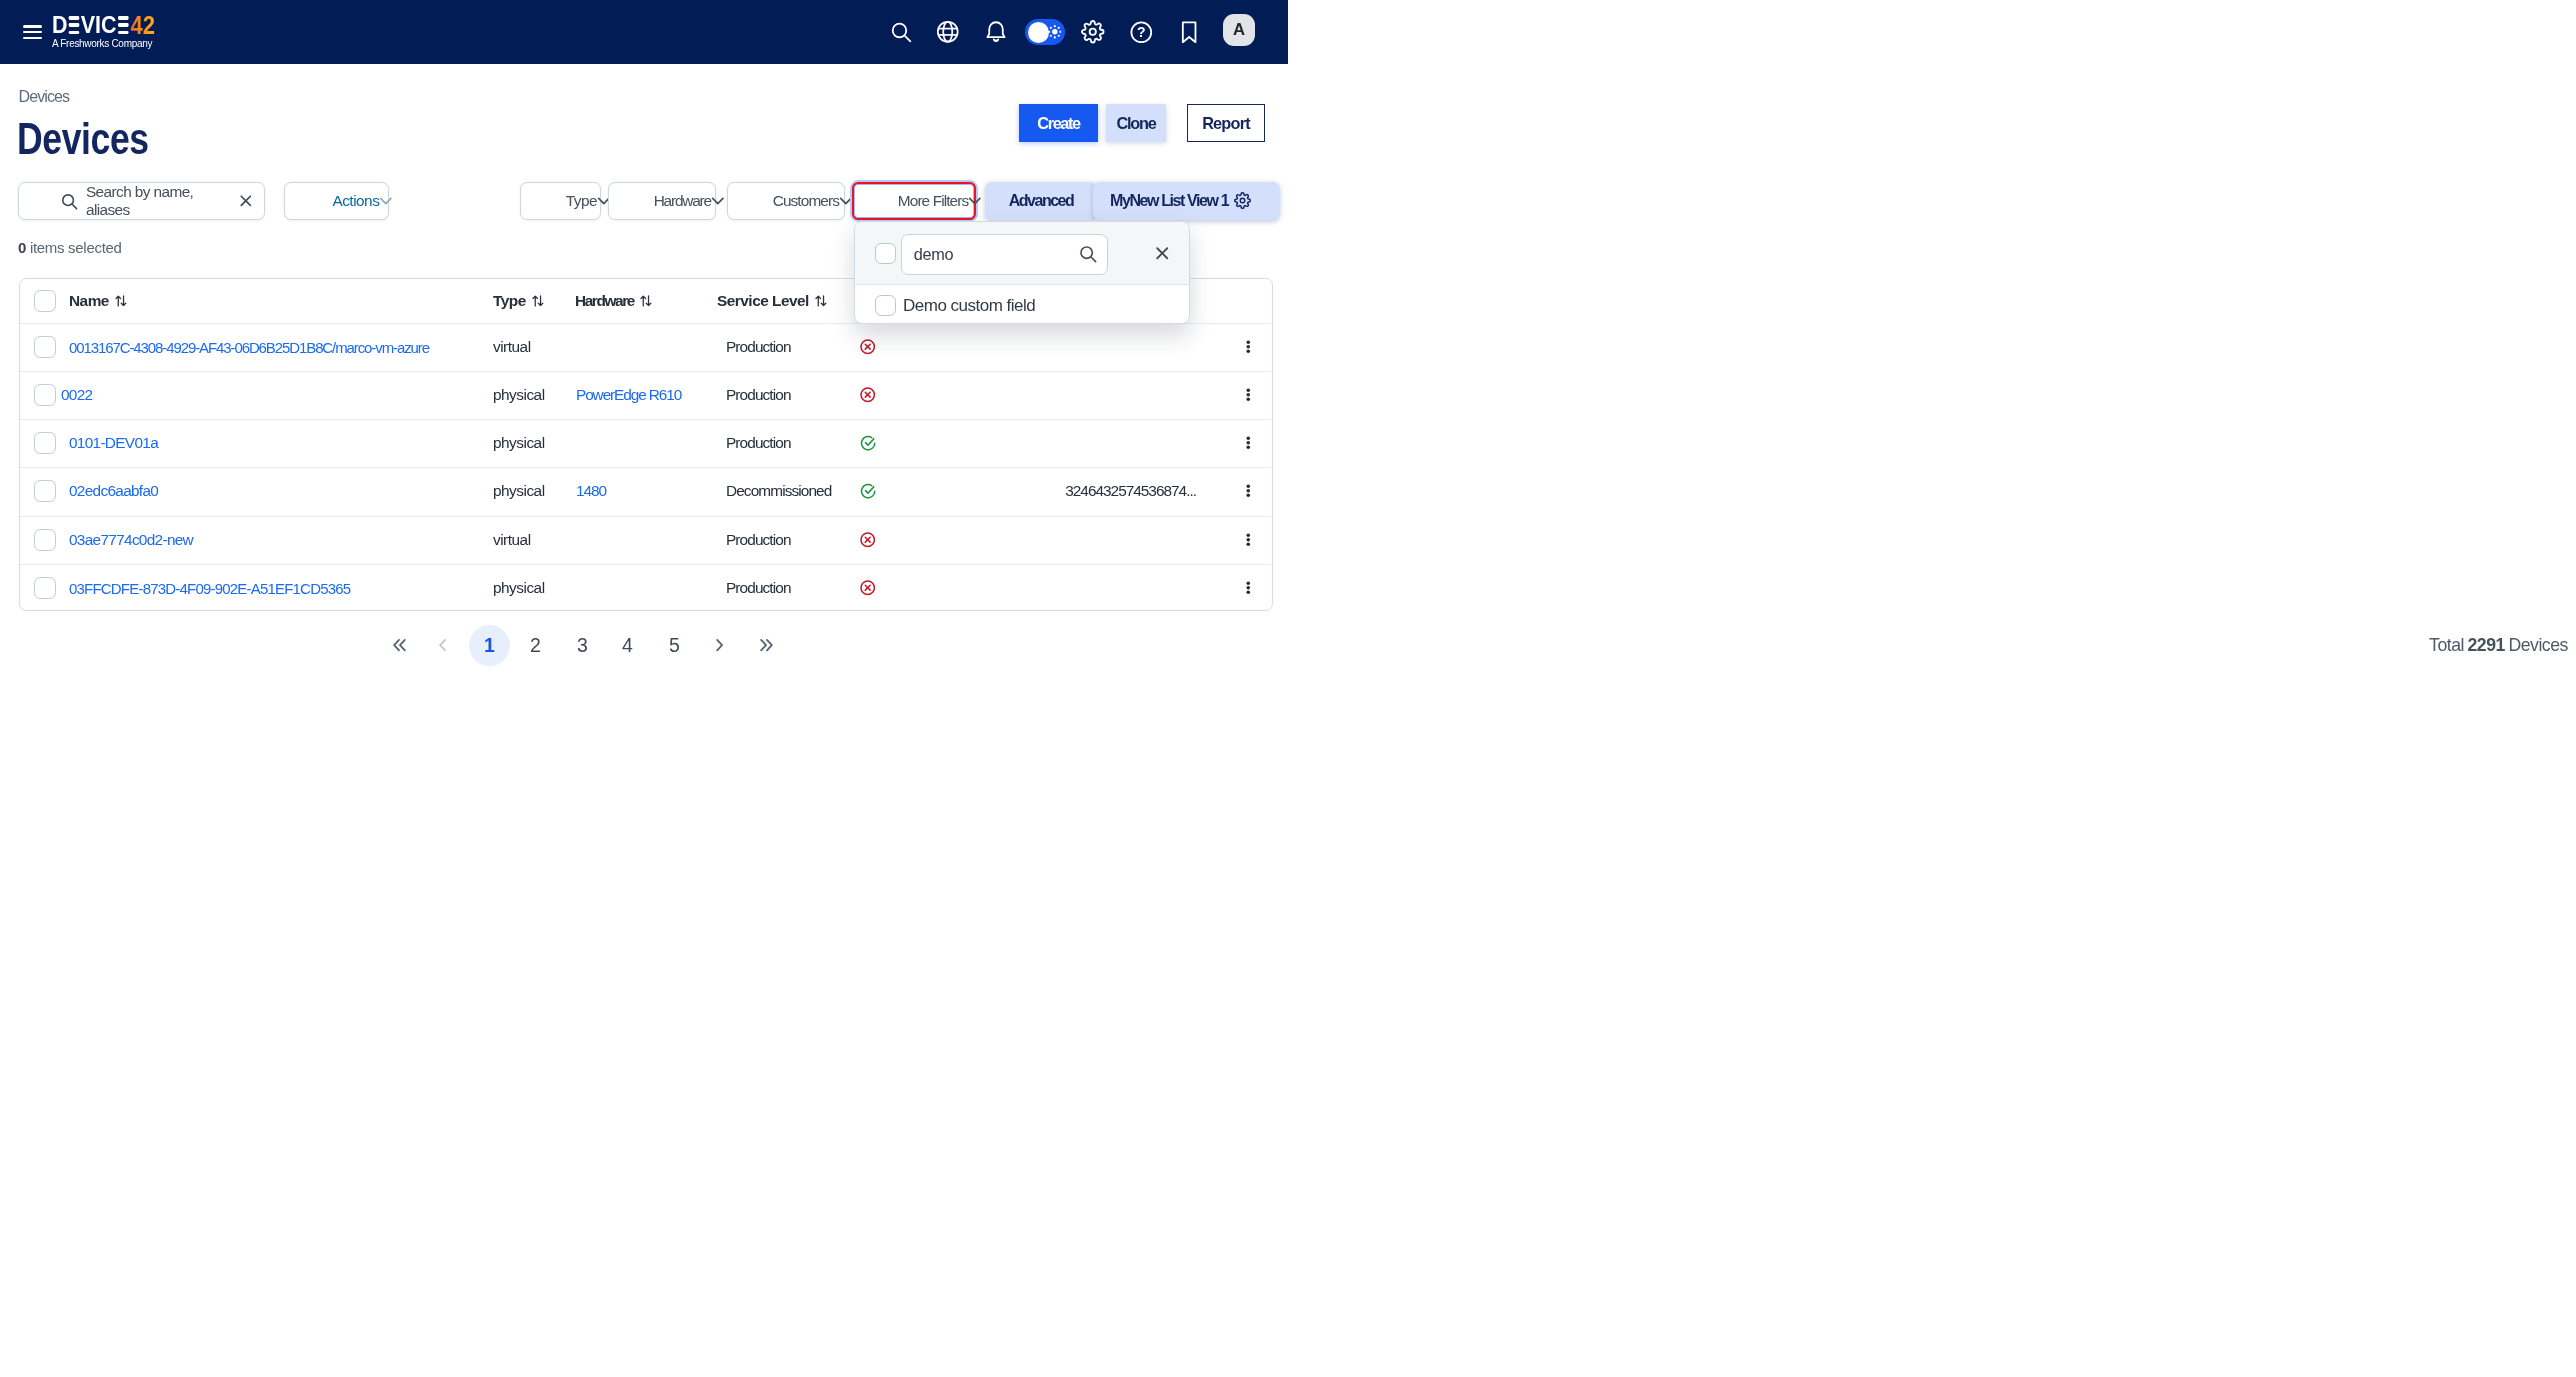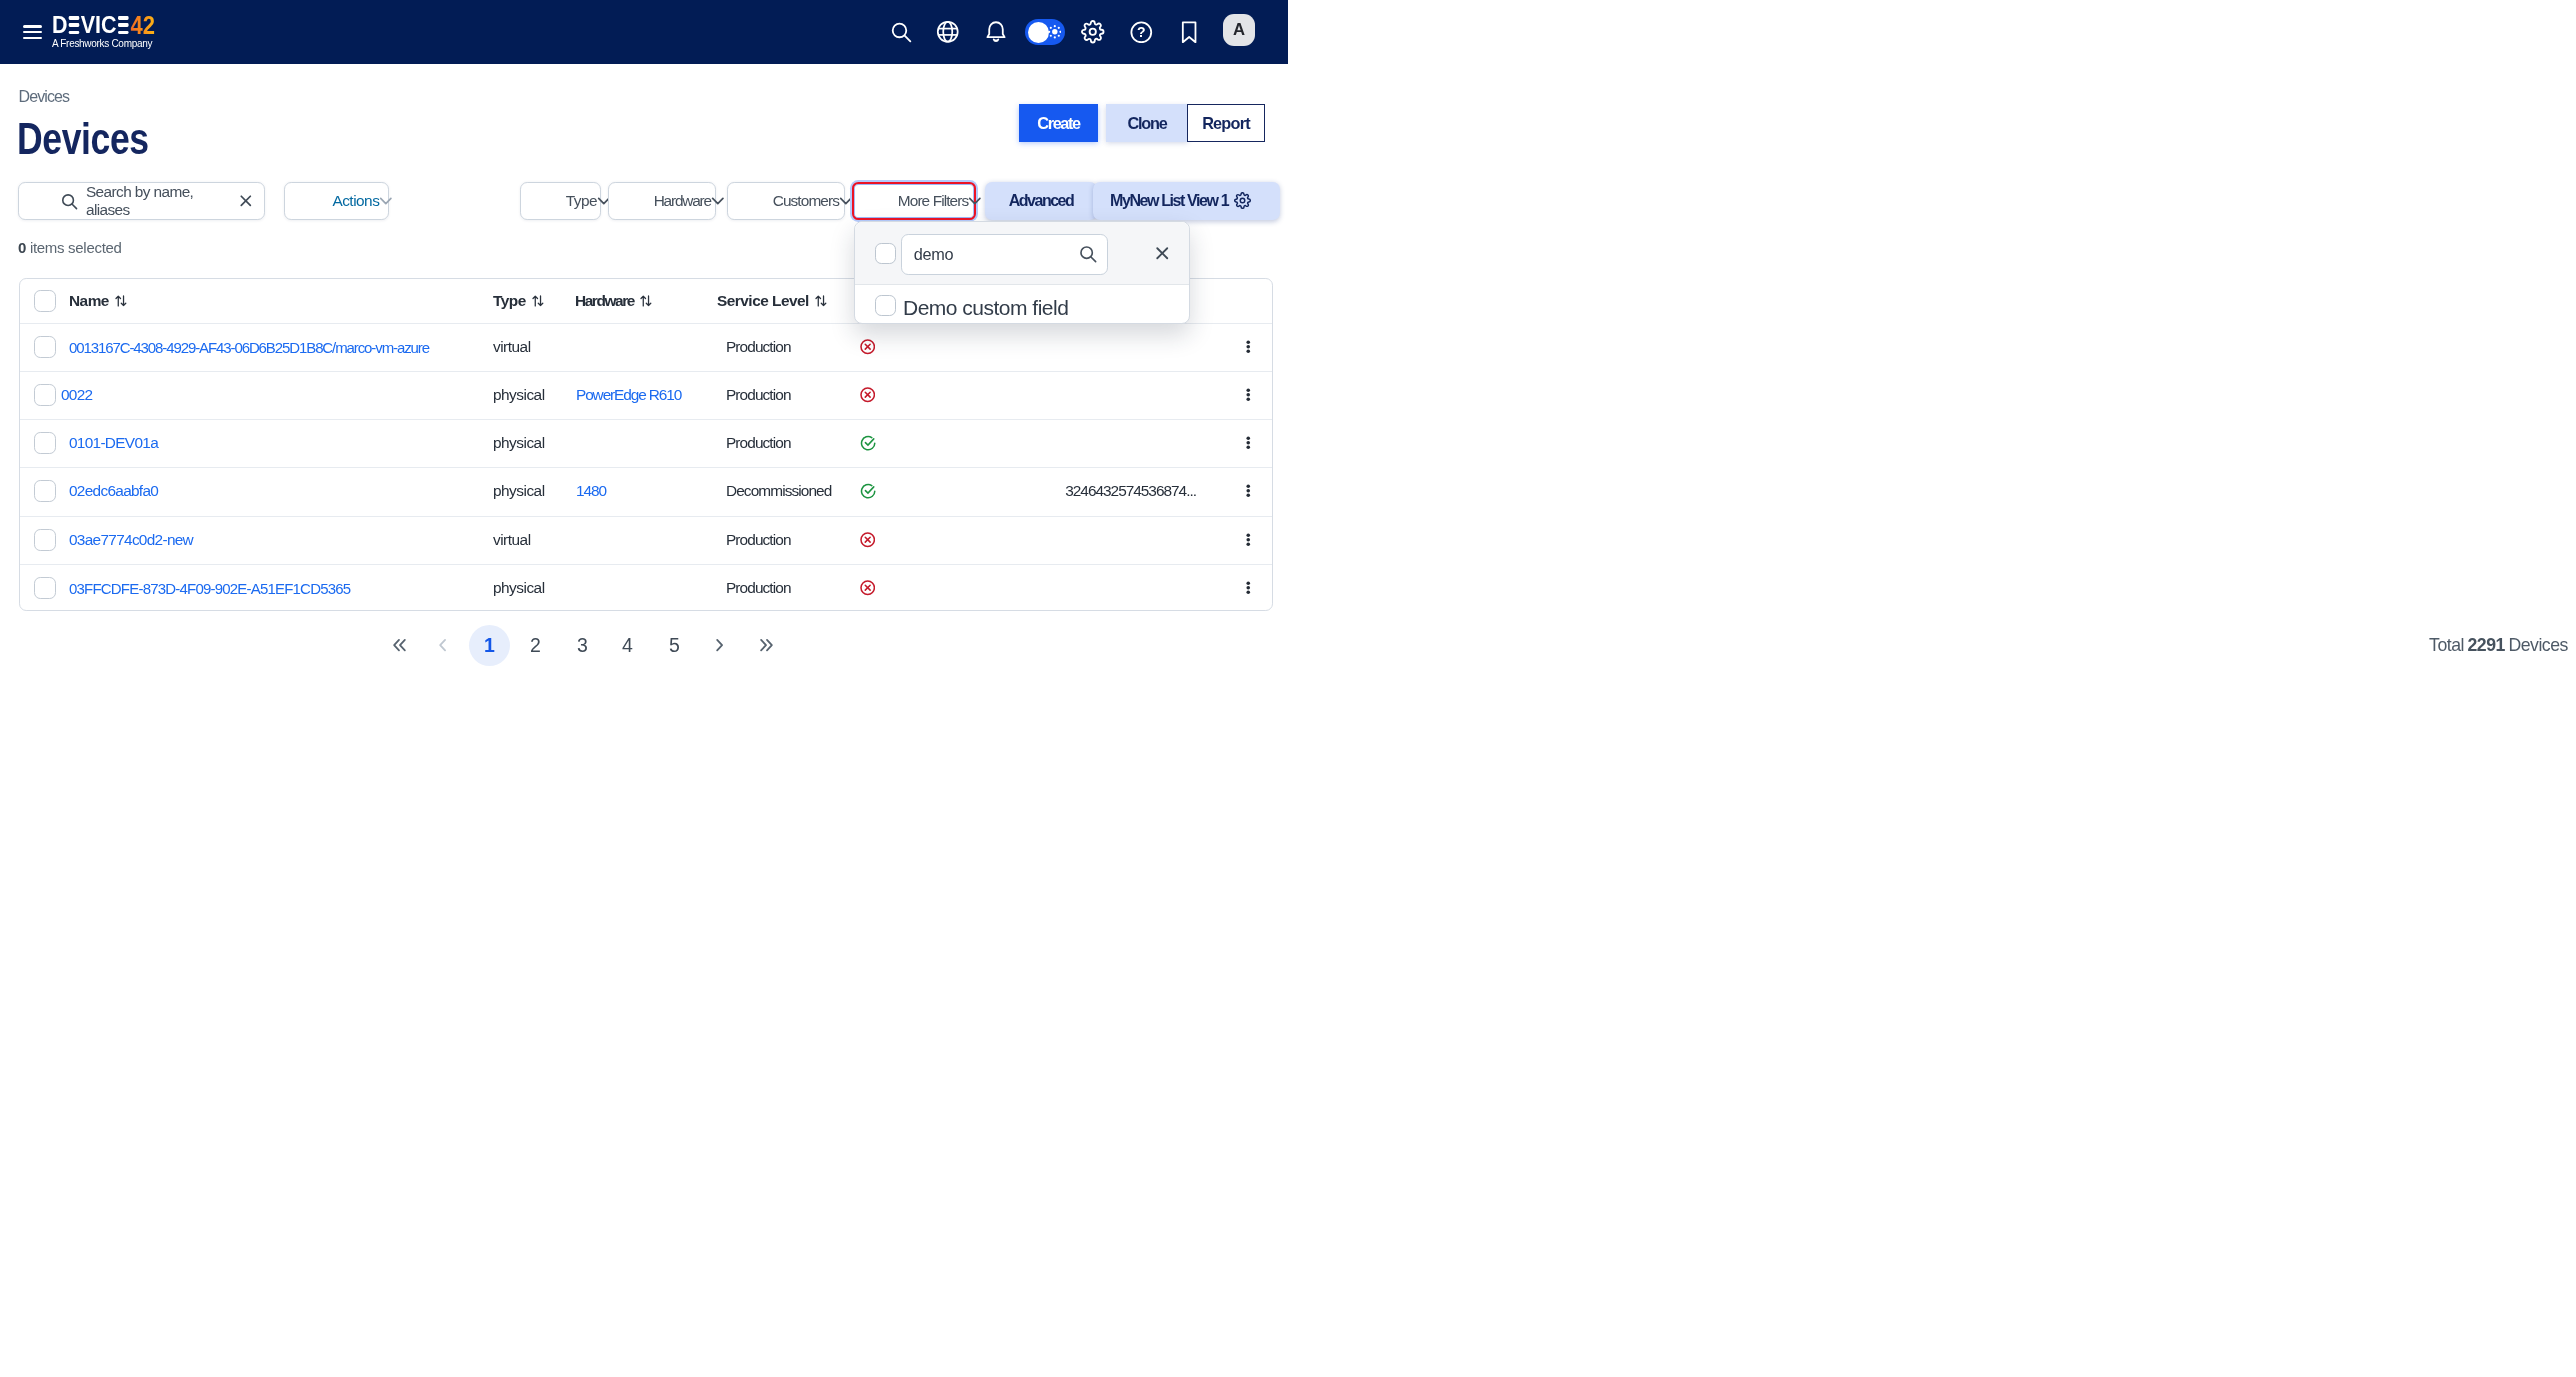--- a/index.html
+++ b/index.html
@@ -20,21 +20,21 @@
 .navicon { position:absolute; top:0; height:64px; display:flex; align-items:center; }
 #toggle { position:absolute; left:1025px; top:19px; width:40px; height:26px; background:#1659f0; border-radius:13.6px; }
 #toggle .knob { position:absolute; left:2.7px; top:2.7px; width:21px; height:21px; border-radius:50%; background:#fff; }
 #avatar { position:absolute; left:1223px; top:14px; width:32px; height:32px; border-radius:11px; background:#e3e4e7; color:#24262c; font-size:16.7px; font-weight:bold; display:flex; align-items:center; justify-content:center; }
 
 
 #crumb { position:absolute; left:18.6px; top:89px; font-size:16px; letter-spacing:-0.9px; color:#5e6c7c; line-height:1; }
 #h1 { position:absolute; left:17px; top:116px; font-size:45px; font-weight:bold; color:#14265f; letter-spacing:-0.5px; line-height:1; transform:scaleX(0.79); transform-origin:left top; white-space:nowrap; }
 .btn { position:absolute; top:104px; height:38px; border-radius:0; font-size:16.3px; font-weight:bold; display:flex; align-items:center; justify-content:center; }
 #btn-create { left:1019px; width:79px; background:#1659f0; color:#fff; letter-spacing:-1.4px; box-shadow:0 1.8px 5.4px rgba(22,89,240,0.35); }
-#btn-clone { left:1106px; width:82px; background:#d4e0fb; color:#13265e; letter-spacing:-1.2px; box-shadow:0 1.8px 5.4px rgba(25,50,130,0.2); }
+#btn-clone { left:1106px; width:60px; background:#d4e0fb; color:#13265e; letter-spacing:-1.2px; box-shadow:0 1.8px 5.4px rgba(25,50,130,0.2); }
 #btn-report { left:1187px; width:78px; background:#fff; border:1.4px solid #16275e; color:#13265e; letter-spacing:-0.8px; }
 
 
 .ctl { position:absolute; top:182px; height:38px; border:0.9px solid #cdd5de; border-radius:7.2px; background:#fff; display:flex; align-items:center; font-size:15.4px; color:#46505c; box-shadow:0 0.9px 2.7px rgba(25,39,80,0.07);padding-left:32px; }
 #search { left:18px; width:247px; }
 #search .ph { margin-left:8.1px; letter-spacing:-0.6px; }
 #actions { left:284px; width:105px; color:#0369a1; }
 #actions .lbl { margin-left:15.4px; letter-spacing:-0.5px; }
 #f-type { left:520px; width:81px; }
 #f-type .lbl { letter-spacing:-0.5px; }
@@ -72,21 +72,21 @@
 .kebab { position:absolute; left:1226px; top:0; height:100%; display:flex; align-items:center; }
 
 
 #panel { position:absolute; left:854px; top:221px; width:336px; height:103px; background:#fff; border:0.9px solid #d4dae2; border-radius:8.1px; box-shadow:0 11px 25px rgba(30,40,60,0.18); }
 #panel .top { position:absolute; left:0; top:0; width:100%; height:63px; background:#f5f6f8; border-radius:8.1px 8.1px 0 0; border-bottom:0.9px solid #e2e6ea; }
 .pcb { position:absolute; width:21px; height:21px; border:1.8px solid #bdc6d0; border-radius:6.3px; background:#fff; }
 #pinput { position:absolute; left:46px; top:11.8px; width:207px; height:41px; border:0.9px solid #c9d2dc; border-radius:7.2px; background:#fff; font-size:16.3px; color:#333c49; display:flex; align-items:center; }
 #pinput .t { margin-left:11.8px; letter-spacing:-0.3px; }
 #pinput svg { margin-left:auto; margin-right:10px; }
 #px { position:absolute; left:300px; top:24.4px; }
-#demofield { position:absolute; left:48px; top:74px; font-size:21px; letter-spacing:-0.5px; color:#323c49; }
+#demofield { position:absolute; left:48px; top:74px; font-size:17px; letter-spacing:-0.5px; color:#323c49; }
 
 
 .pg { position:absolute; top:625px; height:41px; width:41px; display:flex; align-items:center; justify-content:center; font-size:19.5px; color:#3f4a56; }
 #pg1 { background:#e7eefc; border-radius:50%; color:#1457e8; font-weight:bold; }
 #total { position:absolute; top:625px; right:8.1px; height:41px; display:flex; align-items:center; font-size:17.7px; letter-spacing:-0.5px; color:#4e5a67; }
 #total b { color:#46525e; margin:0 3.6px; }
 </style>
 </head>
 <body>
 <div id="nav">

